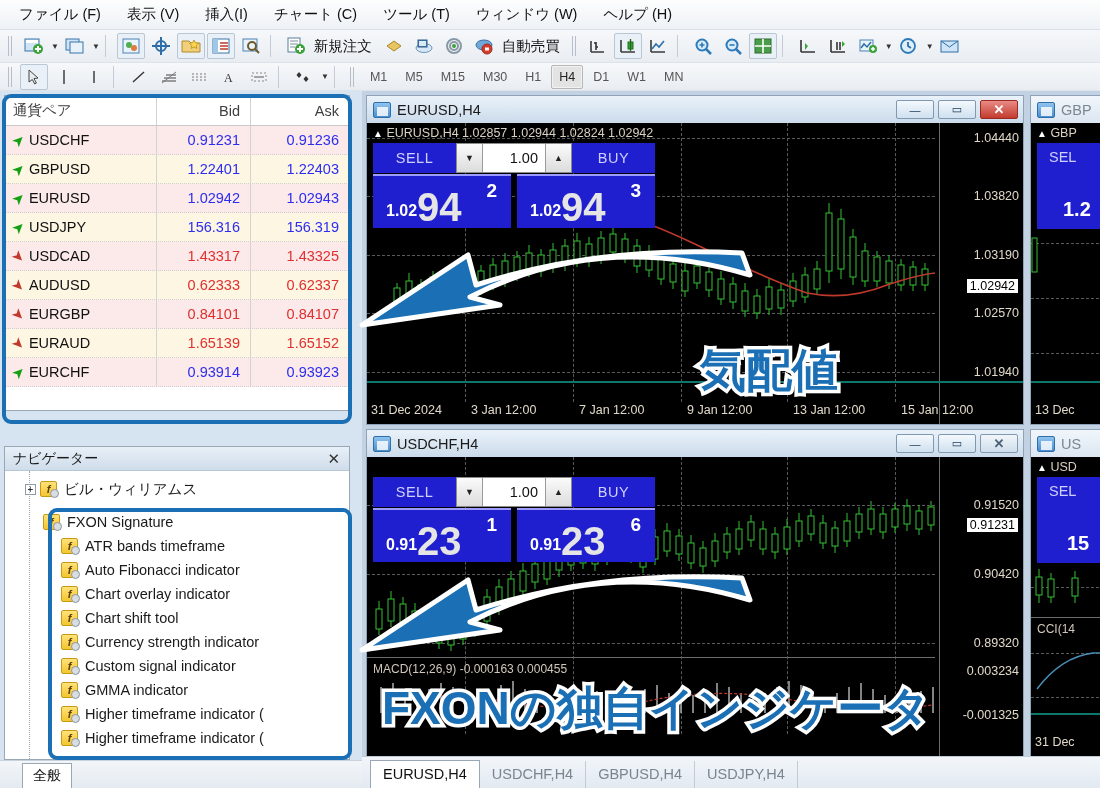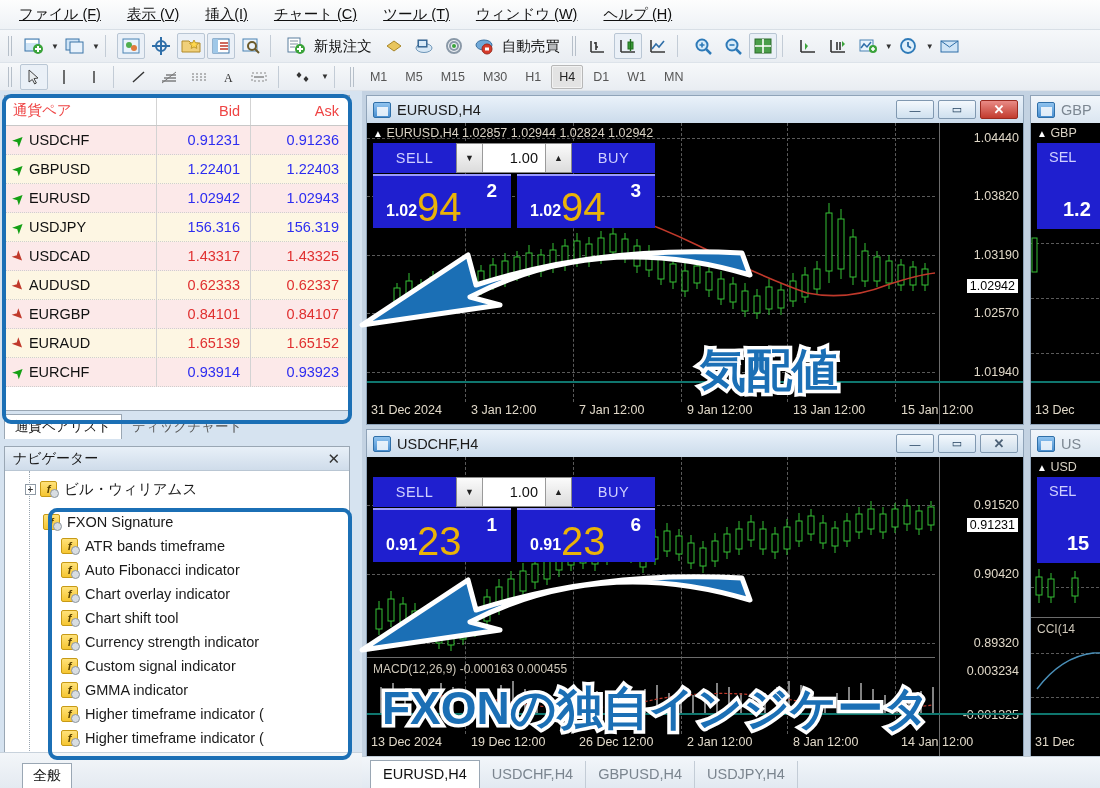--- a/index.html
+++ b/index.html
@@ -8,21 +8,21 @@
     font-family:"Liberation Sans", sans-serif;
     background:#d6e3f0; position:relative;
     -webkit-font-smoothing:antialiased;
   }
   
   .menubar {
     height:30px; background:linear-gradient(#fdfdfd,#eef2f6);
     display:flex; align-items:center; padding-left:6px;
     font-size:14.5px; color:#111; border-bottom:1px solid #d8dfe6;
   }
-  .menubar .mi { padding:4px 13px; white-space:nowrap;text-decoration:underline; }
+  .menubar .mi { padding:4px 13px; white-space:nowrap; }
   
   .toolbar {
     height:33px; background:linear-gradient(#f6f8fa,#e9edf2);
     display:flex; align-items:center; padding-left:4px;
     border-bottom:1px solid #dde3ea; gap:2px;
   }
   .toolbar2 { height:28px; }
   .tb-btn {
     width:28px; height:26px; display:flex; align-items:center;
     justify-content:center; border:1px solid transparent; border-radius:2px;
@@ -44,21 +44,21 @@
   .mw {
     position:absolute; left:4px; top:4px; width:346px; height:316px;
     background:#fff; border:1px solid #9aa7b4;
   }
   .mw-title {
     height:25px; background:linear-gradient(#e8f0f8,#cfdcea);
     font-size:14px; color:#1a1a1a; display:flex; align-items:center;
     padding-left:8px; border-bottom:1px solid #b9c6d3;
   }
   .mw-head { display:flex; height:30px; border-bottom:1px solid #c8c8c8;
-             font-size:14.5px; color:#ef4444; background:#fff; }
+             font-size:14.5px; color:#404040; background:#fff; }
   .mw-head div { display:flex; align-items:center; }
   .c-sym { width:152px; padding-left:8px; border-right:1px solid #d3d3d3; }
   .c-bid { width:94px; justify-content:flex-end; padding-right:10px;
            border-right:1px solid #d3d3d3; }
   .c-ask { flex:1; justify-content:flex-end; padding-right:10px; }
   .mw-row { display:flex; height:29px; font-size:14.5px;
             border-bottom:1px dotted #cfcfcf; }
   .mw-row.odd  { background:#fce9e9; }
   .mw-row.even { background:#fdf6e3; }
   .mw-row > div { display:flex; align-items:center; }
@@ -90,21 +90,21 @@
              display:flex; align-items:center; justify-content:center;
              flex:none; position:relative; }
   .nav-ico::after { content:""; position:absolute; right:-3px; bottom:-2px;
                     width:7px; height:7px; border-radius:50%;
                     background:#d8dde2; border:1px solid #8e969e; }
   .plus-box { width:11px; height:11px; border:1px solid #8f9aa5; background:#fff;
               font-size:10px; line-height:9px; text-align:center; color:#333;
               margin-right:4px; flex:none; }
   .dashed-v { position:absolute; left:24px; top:0; bottom:0;
               border-left:1px dotted #9aa5b0; }
-  .statusbar { position:absolute; left:0; bottom:0; width:362px; height:36px;
+  .statusbar { position:absolute; left:0; bottom:0; width:362px; height:28px;
                background:linear-gradient(#f3f6f9,#e4eaf1); border-top:1px solid #c8d2dc;
                display:flex; align-items:flex-end; }
   .sb-tab { font-size:14px; color:#111; padding:3px 10px; background:#fff;
             border:1px solid #9aa7b4; border-bottom:none; margin-left:22px; }
   
   .chartarea { position:absolute; left:362px; top:91px; right:0; bottom:0;
                background:#c3d2e2; }
   .cwin { position:absolute; background:#dce8f4; border:1px solid #8fa3b8;
           display:flex; flex-direction:column; }
   .cwin-title { height:27px; display:flex; align-items:center; padding-left:6px;
@@ -156,21 +156,21 @@
              justify-content:center; font-size:9px; color:#222; }
   .vol .sp.r { border-right:none; border-left:1px solid #9a9a9a; }
   .vol .vv { flex:1; display:flex; align-items:center; justify-content:flex-end;
              padding-right:7px; font-size:14.5px; color:#111; }
   .ocp-bot { display:flex; gap:6px; margin-top:1px; }
   .pbox { flex:1; height:54px; background:#1f1fcf;
           border-top:2px solid #9a9aff; position:relative; }
   .pbox .small { position:absolute; left:13px; bottom:8px; font-size:16px;
                  color:#fff; font-weight:bold; }
   .pbox .big { position:absolute; left:44px; bottom:1px; font-size:40px;
-               color:#eab308; font-weight:normal; line-height:1; }
+               color:#e5e5e5; font-weight:bold; line-height:1; }
   .pbox .sup { position:absolute; right:14px; top:4px; font-size:19px;
                color:#fff; font-weight:bold; }
   
   .ctabs { position:absolute; left:362px; bottom:0; right:0; height:32px;
            background:linear-gradient(#f2f6fa,#e2e9f1);
            border-top:1px solid #c0cbd6; display:flex; align-items:flex-end;
            padding-left:8px; }
   .ctab { font-size:14.5px; color:#7b858f; padding:5px 12px 6px;
           border-right:1px solid #c3ccd6; }
   .ctab.sel { color:#111; background:#fff; border:1px solid #9aa7b4;
@@ -505,24 +505,20 @@
         </div>
         <div class="mw-row odd">
           <div class="c-sym">
             <span class="arrow up" style="transform: rotate(-45deg);">➤</span>
             <span>EURCHF</span>
           </div>
           <div class="c-bid px up">0.93914</div>
           <div class="c-ask px up">0.93923</div>
         </div>
       </div>
-  </div>
-  <div class="mw-tabs">
-    <div class="mw-tab sel">通貨ペアリスト</div>
-    <div class="mw-tab">ティックチャート</div>
   </div>
 
   <div class="navp">
     <div class="nav-title">
       <span>ナビゲーター</span>
       <span class="nav-x">✕</span>
     </div>
     <div class="nav-body">
       <div class="dashed-v"></div>
       <div class="nav-item" style="padding-left:20px">
@@ -926,28 +922,20 @@
       </div>
 
       <div class="paxis">
         <div class="plab" style="top:48px">0.91520</div>
         <div class="plab cur" style="top:68px">0.91231</div>
         <div class="plab" style="top:117px">0.90420</div>
         <div class="plab" style="top:186px">0.89320</div>
         <div class="plab" style="top:214px">0.003234</div>
         <div class="plab" style="top:258px">-0.001325</div>
       </div>
-      <div class="taxis">
-        <div class="tlab" style="left:4px">13 Dec 2024</div>
-        <div class="tlab" style="left:104px">19 Dec 12:00</div>
-        <div class="tlab" style="left:212px">26 Dec 12:00</div>
-        <div class="tlab" style="left:320px">2 Jan 12:00</div>
-        <div class="tlab" style="left:426px">8 Jan 12:00</div>
-        <div class="tlab" style="left:534px">14 Jan 12:00</div>
-      </div>
     </div>
   </div>
 
   <div class="cwin inactive" style="left:668px;top:338px;width:200px;height:328px">
     <div class="cwin-title">
       <span class="mt-ico"></span>
       <span>US</span>
     </div>
     <div class="cbody">
       <div class="gridh" style="top:130px;right:0"></div>

